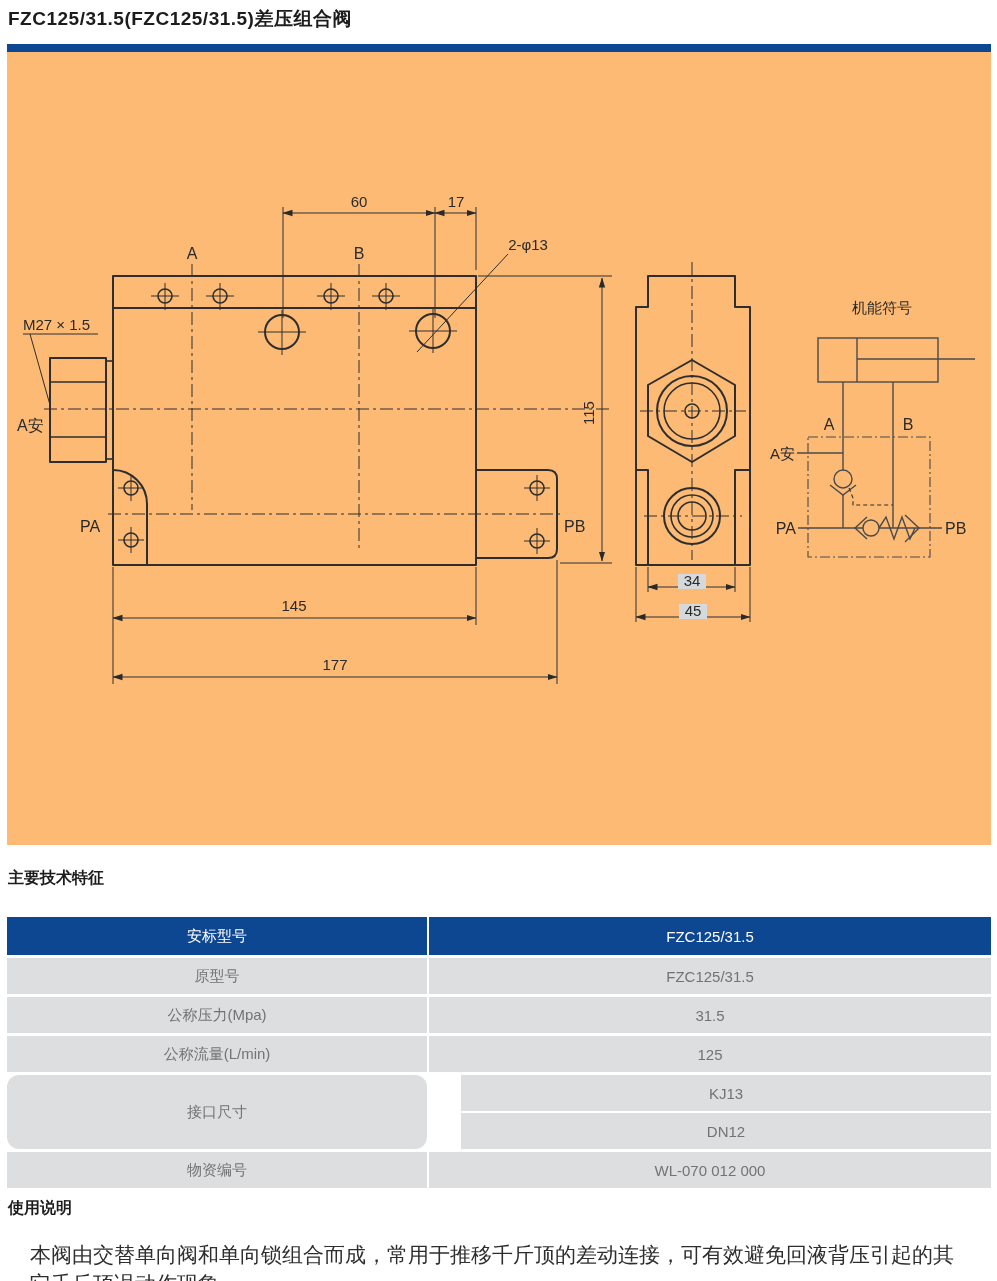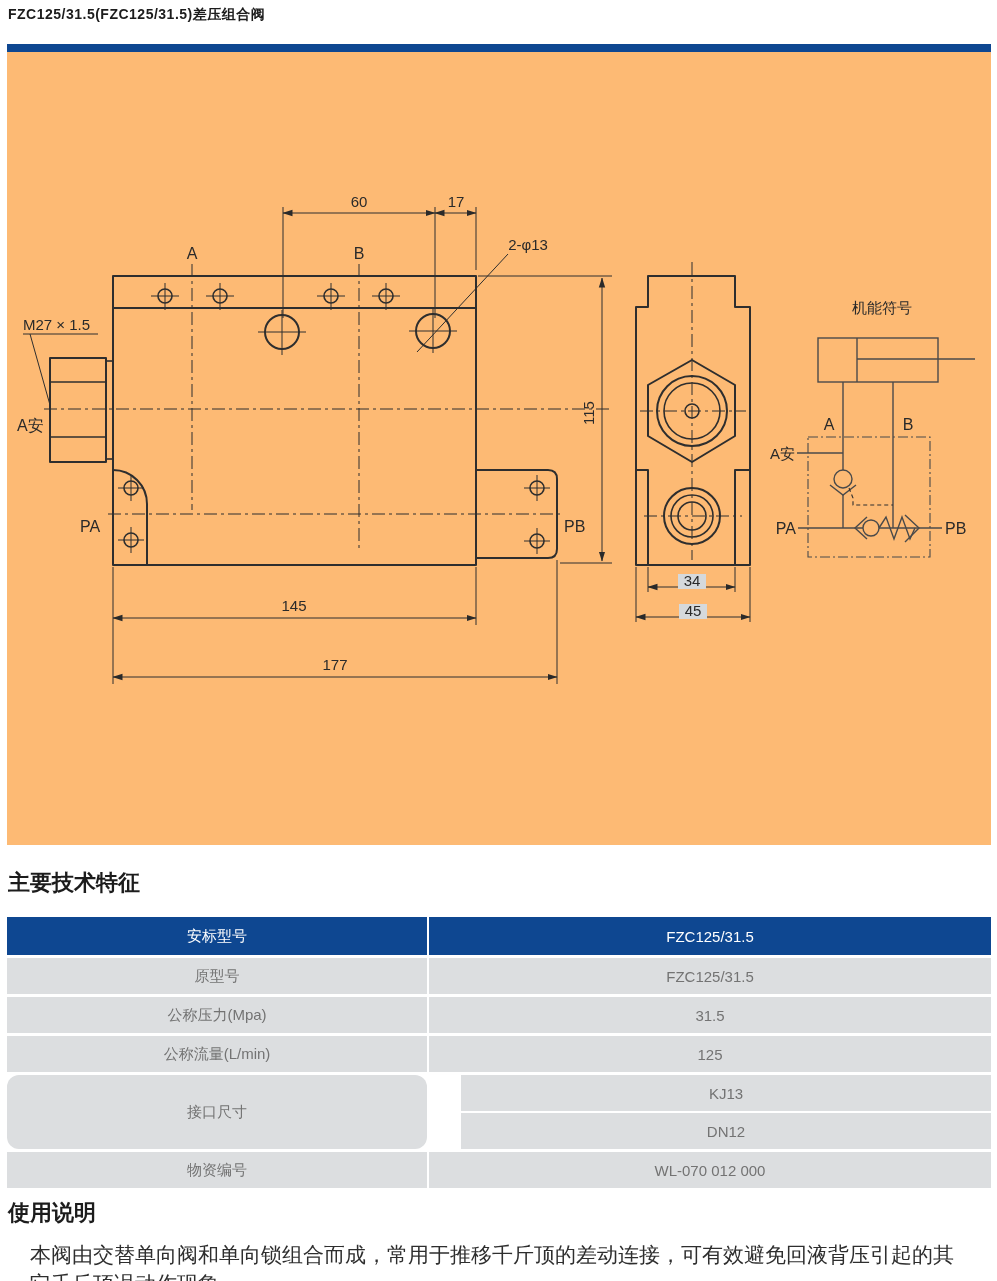--- a/index.html
+++ b/index.html
@@ -1,27 +1,27 @@
 <!DOCTYPE html>
 <html><head>
 <meta charset="utf-8">
 <style>
   html,body{margin:0;padding:0;}
   body{
     width:997px;height:1281px;position:relative;background:#ffffff;
     font-family:"Liberation Sans", sans-serif;color:#222;overflow:hidden;
   }
   .page-title{
-    position:absolute;left:8px;top:6px;font-size:14px;font-weight:bold;color:#1c1c1c;
+    position:absolute;left:8px;top:6px;font-size:19px;font-weight:bold;color:#1c1c1c;
     letter-spacing:0.5px;
   }
   .blue-bar{position:absolute;left:7px;top:44px;width:984px;height:8px;background:#0e4791;}
   .drawing-area{position:absolute;left:7px;top:52px;width:984px;height:793px;background:#fdba74;}
   .drawing-area svg{display:block;}
-  .section-heading{position:absolute;left:8px;font-size:22px;font-weight:bold;color:#1c1c1c;}
+  .section-heading{position:absolute;left:8px;font-size:16px;font-weight:bold;color:#1c1c1c;}
   #specs-heading{top:868px;}
   #usage-heading{top:1198px;}
   .spec-table{position:absolute;left:7px;top:905px;width:984px;margin-top:12px;}
   .spec-row{display:flex;gap:2px;margin-bottom:3px;}
   .cell{display:flex;align-items:center;justify-content:center;background:#dcdee0;
         font-size:15px;color:#737373;height:36px;}
   .cell.label{width:420px;}
   .cell.value{flex:1;text-align:right;}
   .spec-row.header .cell{background:#0e4791;color:#ffffff;height:38px;}
   .spec-row.tall .cell.label{height:74px;border-radius:12px;}

